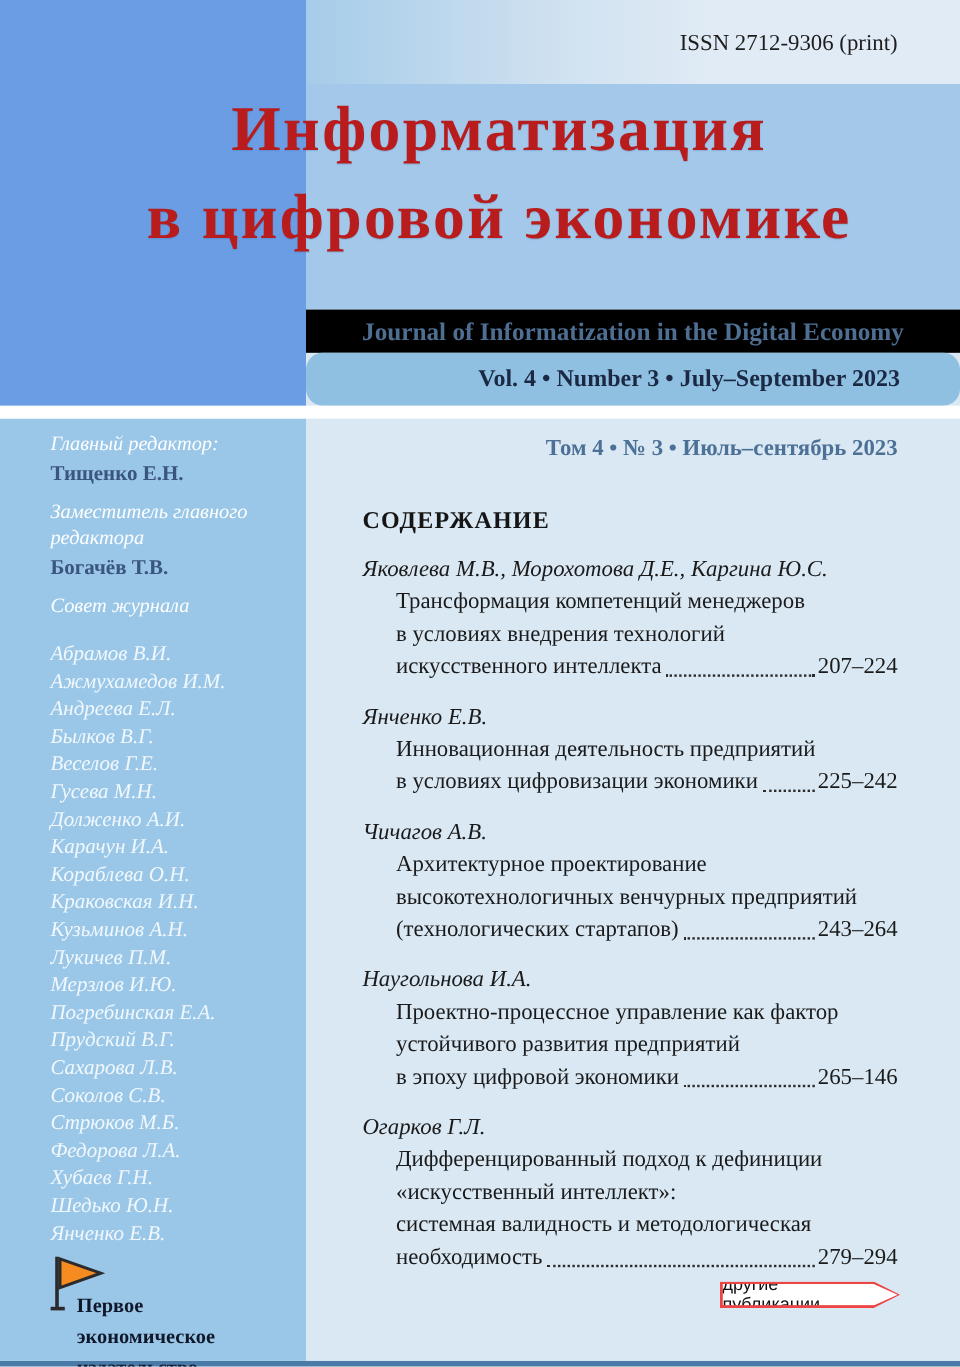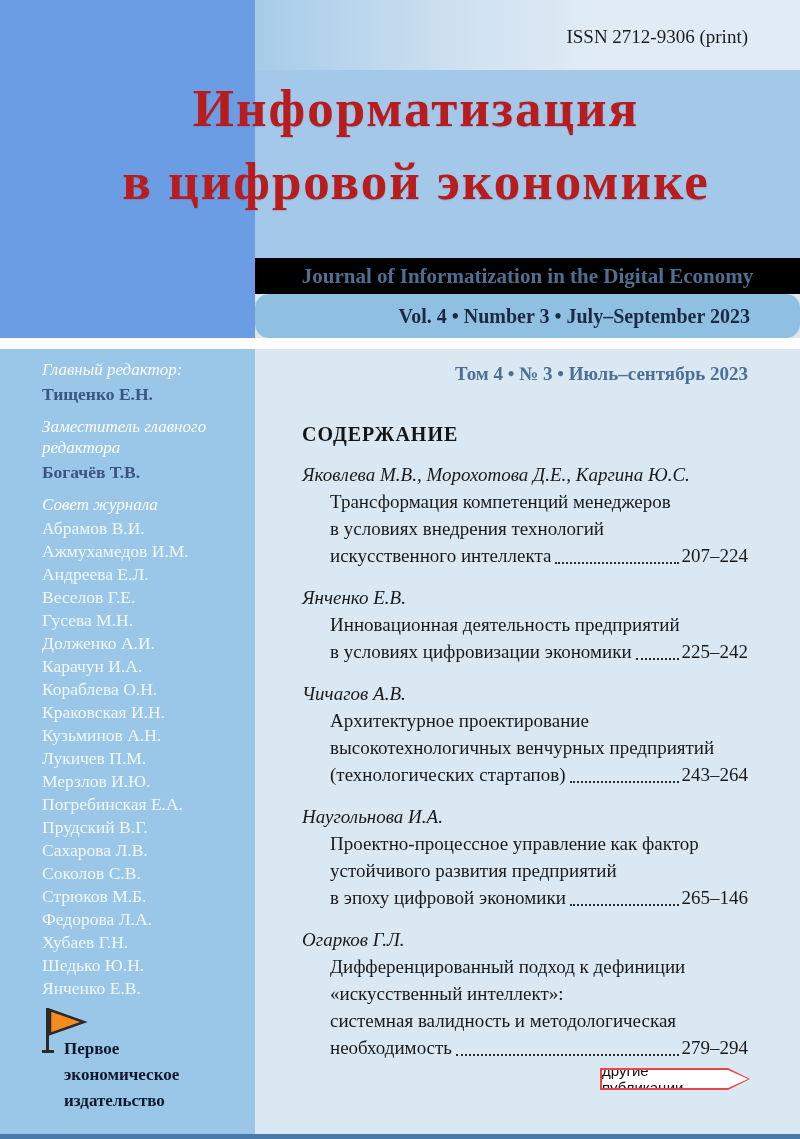--- a/index.html
+++ b/index.html
@@ -34,21 +34,21 @@
   .white-sep { height:11px; background:#ffffff; }
   
   .row-body { display:flex; height:785px; }
   .sidebar {
     width:255px; flex:0 0 auto; background:#9ac7e7;
     padding:10px 8px 0 42px; position:relative;
   }
   .ed-label { font-style:italic; color:#fdfeff; font-size:17px; line-height:21px; margin-top:10px; }
   .ed-label.first { margin-top:0; }
   .ed-name { color:#3a557e; font-weight:700; font-size:17.5px; line-height:24px; margin-top:2px; }
-  .council { margin-top:2px; }
+  .council { margin-top:18px;font-style:italic; }
   .council-name { color:#f1f8fd; font-size:17.5px; line-height:23px; }
   .publisher { position:relative; margin-top:8px; height:110px; }
   .flag-svg { position:absolute; left:0; top:0; }
   .pub-text { position:absolute; left:22px; top:28px; font-size:17px; line-height:26px; font-weight:700; color:#0f172a; }
   
   .content { flex:1; background:#d9e8f3; padding:14px 52px 0 47px; color:#1a1a1a; position:relative; }
   .issue-ru { text-align:right; font-weight:700; font-size:19px; color:#4c7096; }
   .toc-heading { margin-top:38px; font-size:20px; font-weight:700; letter-spacing:1px; color:#151515; }
   .toc-entry { margin-top:15px; font-size:19px; line-height:27px; }
   .toc-authors { font-style:italic; }
@@ -102,20 +102,21 @@
     <aside class="sidebar">
       <div class="ed-label first">Главный редактор:</div>
       <div class="ed-name">Тищенко Е.Н.</div>
       <div class="ed-label">Заместитель главного редактора</div>
       <div class="ed-name">Богачёв Т.В.</div>
       <div class="ed-label">Совет журнала</div>
       <div class="council" id="council">
           <div class="council-name">Абрамов В.И.</div>
           <div class="council-name">Ажмухамедов И.М.</div>
           <div class="council-name">Андреева Е.Л.</div>
+          <div class="council-name">Былков В.Г.</div>
           <div class="council-name">Веселов Г.Е.</div>
           <div class="council-name">Гусева М.Н.</div>
           <div class="council-name">Долженко А.И.</div>
           <div class="council-name">Карачун И.А.</div>
           <div class="council-name">Кораблева О.Н.</div>
           <div class="council-name">Краковская И.Н.</div>
           <div class="council-name">Кузьминов А.Н.</div>
           <div class="council-name">Лукичев П.М.</div>
           <div class="council-name">Мерзлов И.Ю.</div>
           <div class="council-name">Погребинская Е.А.</div>

